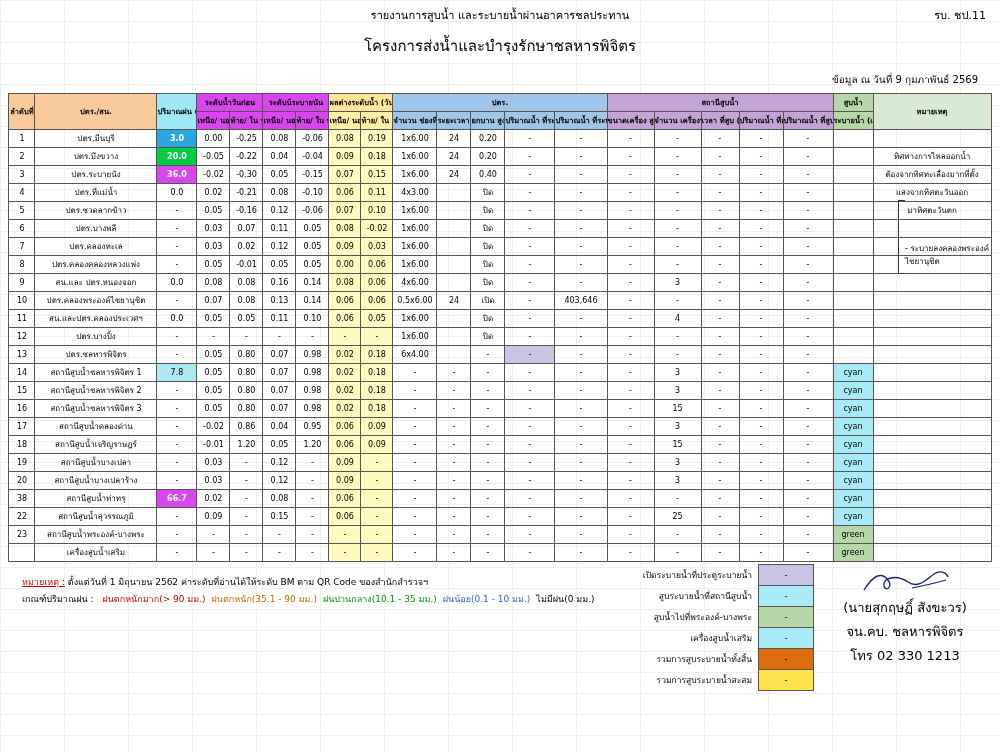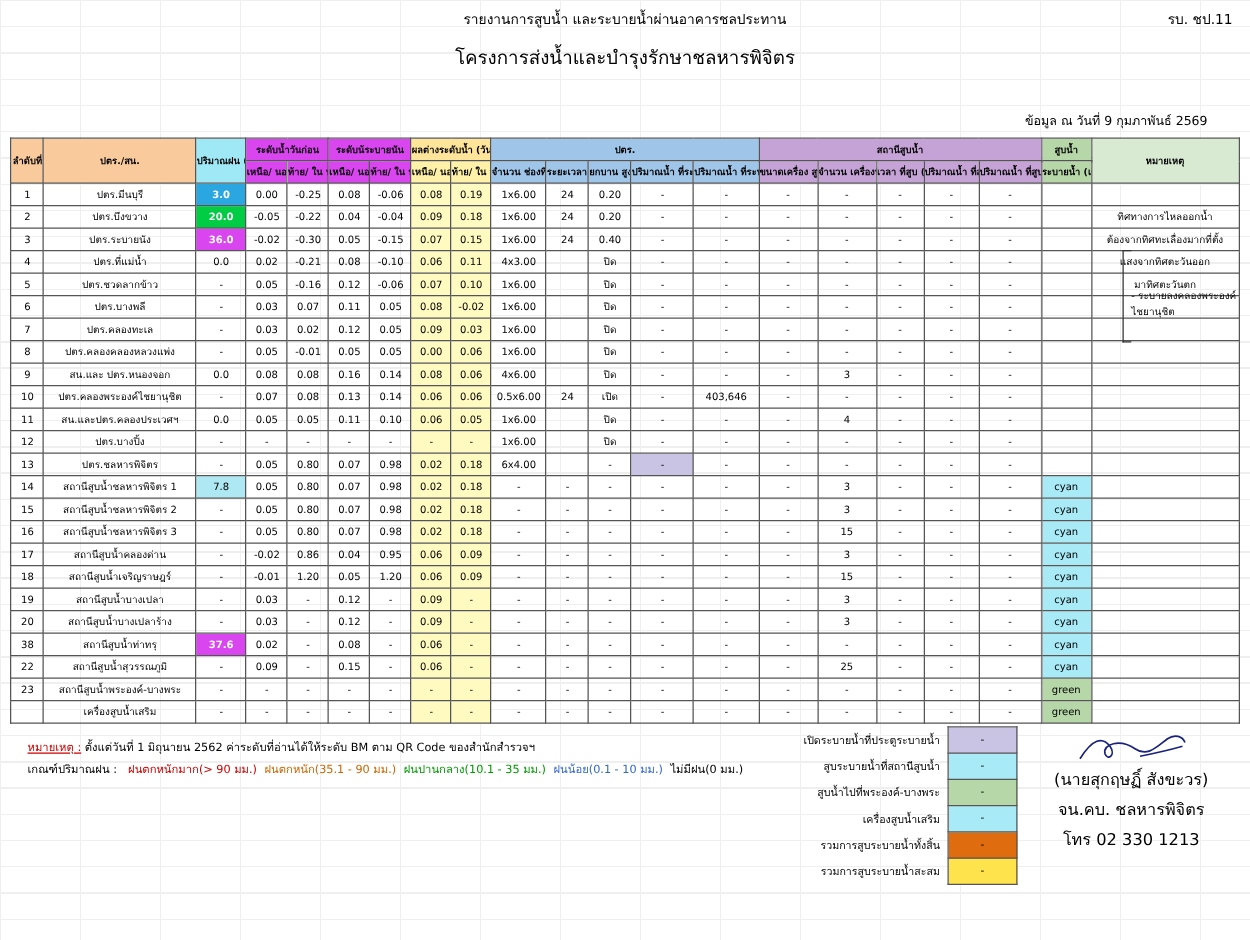--- a/index.html
+++ b/index.html
@@ -22,21 +22,21 @@
     opacity:.55;
   }
 
   .content{position:relative;}
 
   
   .doc-head{text-align:center;padding-top:6px;}
   .doc-head .t1{font-size:11px;}
   .doc-head .t2{font-size:15px;margin-top:10px;}
   .rb{position:absolute;right:14px;top:6px;font-size:11px;}
-  .date-line{text-align:right;padding-right:34px;font-size:10px;margin-top:31px;}
+  .date-line{text-align:right;padding-right:22px;font-size:10px;margin-top:14px;}
 
   
   table.main{border-collapse:collapse;margin:6px auto 0 auto;width:982px;table-layout:fixed;}
   table.main th, table.main td{
     border:1px solid #555;
     font-size:8px;
     text-align:center;
     padding:0;
     height:17px;
     overflow:hidden;
@@ -78,21 +78,21 @@
   .v-orange{background:#e06c10;}
   .v-yellow{background:#ffe34d;}
 
   .footnote{position:absolute;left:22px;top:10px;font-size:9px;line-height:1.9;}
   .footnote .red{color:#cc0000;text-decoration:underline;}
 
   .signblock{position:absolute;right:10px;top:4px;width:170px;text-align:center;font-size:13px;line-height:1.85;}
   .sig{height:28px;}
   .sig svg{display:block;margin:0 auto;}
 
-  .bracket{position:absolute;font-size:8px;}
+  .bracket{position:absolute;font-size:8px;margin-top:12px;}
 </style>
 </head>
 <body>
 
 <div class="sheet">
   <div class="gridbg"></div>
   <div class="content">
 
     <div class="rb">รบ. ชป.11</div>
 
@@ -619,21 +619,21 @@
             <td>3</td>
             <td>-</td>
             <td>-</td>
             <td>-</td>
             <td class="col-cyanfill">cyan</td>
             <td class="note"></td>
           </tr>
           <tr>
             <td class="idx">38</td>
             <td class="name">สถานีสูบน้ำท่าทรุ</td>
-            <td class="cell-rain-c">37.6</td>
+            <td class="cell-rain-c">66.7</td>
             <td>0.02</td>
             <td>-</td>
             <td>0.08</td>
             <td>-</td>
             <td class="col-yellow">0.06</td>
             <td class="col-yellow">-</td>
             <td>-</td>
             <td>-</td>
             <td>-</td>
             <td>-</td>

